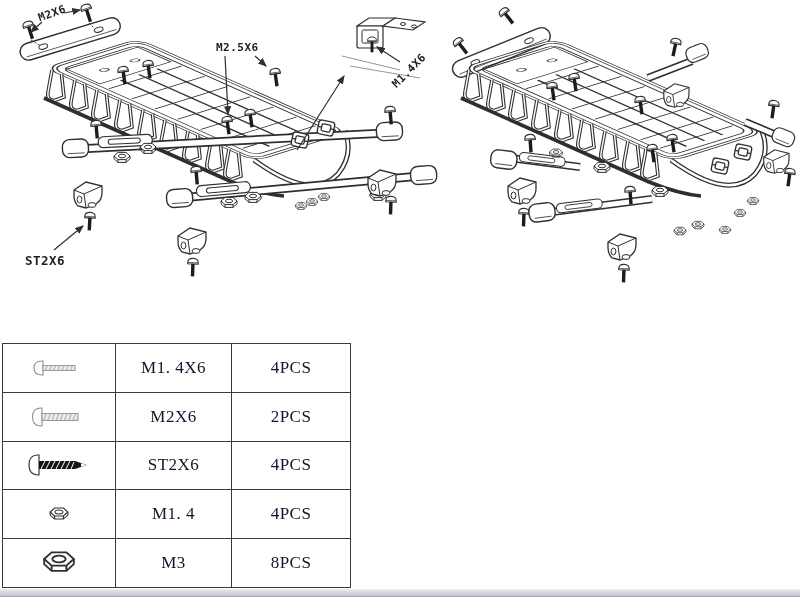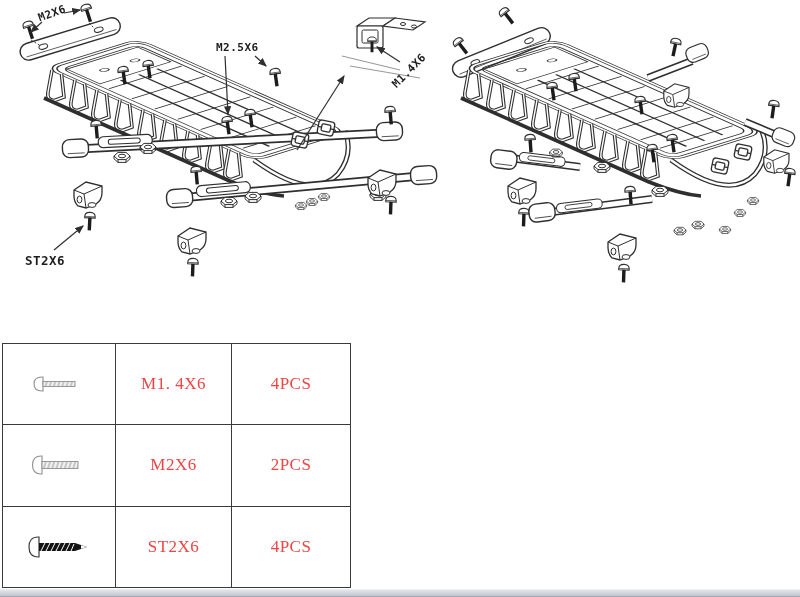--- a/index.html
+++ b/index.html
@@ -6,21 +6,21 @@
   .screen{position:relative;width:800px;height:597px;background:#fff;overflow:hidden;
           font-family:"Liberation Sans",sans-serif;}
   .diagram-svg{position:absolute;top:0;}
   .diagram-svg.left{left:0;}
   .diagram-svg.right{left:440px;}
   svg text.dlabel{font-family:"DejaVu Sans Mono",monospace;font-weight:700;font-size:11px;fill:#1d1d1d;letter-spacing:0.5px;}
   svg text.dlabel.big{font-size:12.5px;}
   .parts-table{position:absolute;left:2px;top:343px;width:348px;height:245px;
                border-collapse:collapse;table-layout:fixed;}
   .parts-table td{border:1px solid #3a3a3a;height:35px;padding:0;text-align:center;vertical-align:middle;
-                  font-family:"Liberation Serif",serif;font-size:17px;color:#ef4444;letter-spacing:0.5px;}
+                  font-family:"Liberation Serif",serif;font-size:17px;color:#0f172a;letter-spacing:0.5px;}
   .parts-table col.c1{width:113px;} .parts-table col.c2{width:116px;} .parts-table col.c3{width:119px;}
   .icon-cell svg{display:block;margin:0 auto;}
   .bottom-bar{position:absolute;left:0;top:589px;width:800px;height:8px;
               background:linear-gradient(#e2e4ea,#c3c6d2);border-top:1px solid #eceef2;
               border-bottom:1px solid #a6aab8;box-sizing:border-box;}
 </style>
 </head>
 <body>
 
 <div class="screen">
@@ -301,18 +301,40 @@
               <path d="M15,4 C9,4 6,7.5 6,14 C6,20.5 9,24 15,24 L16,24 L16,4 Z" fill="#ffffff" stroke="#3a3a3a" stroke-width="1.2"></path>
               <rect x="16" y="10" width="36" height="8" fill="#141414"></rect>
               <path d="M18,18 L22,10 M23,18 L27,10 M28,18 L32,10 M33,18 L37,10 M38,18 L42,10 M43,18 L47,10 M48,18 L51,11" stroke="#ffffff" stroke-width="1"></path>
               <polygon points="52,10 64,14 52,18" fill="#141414"></polygon>
               <polygon points="58,12.2 64,14 58,15.8" fill="#ffffff"></polygon>
             </svg>
       </td>
       <td>ST2X6</td>
       <td>4PCS</td>
     </tr>
+    <tr>
+      <td class="icon-cell">
+        <svg width="44" height="30" viewBox="0 0 44 30">
+              <g transform="translate(22,13) scale(1.1)">
+                <use href="#d-nut"></use>
+              </g>
+            </svg>
+      </td>
+      <td>M1. 4</td>
+      <td>4PCS</td>
+    </tr>
+    <tr>
+      <td class="icon-cell">
+        <svg width="58" height="34" viewBox="0 0 58 34">
+              <g transform="translate(29,13) scale(1.85)">
+                <use href="#d-nut"></use>
+              </g>
+            </svg>
+      </td>
+      <td>M3</td>
+      <td>8PCS</td>
+    </tr>
   </tbody>
 </table>
 
 <div class="bottom-bar"></div>
 
 </div>
 
 </body></html>

